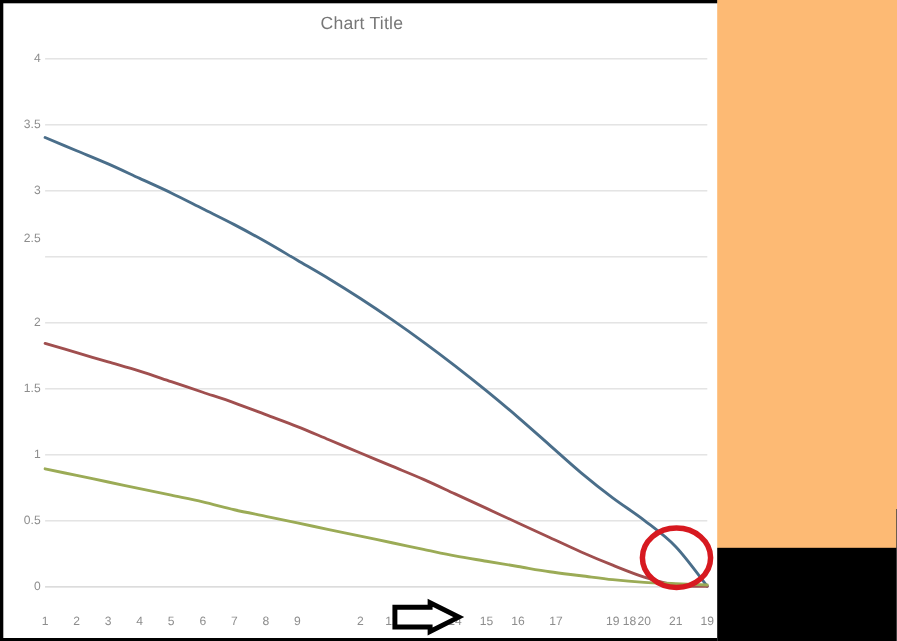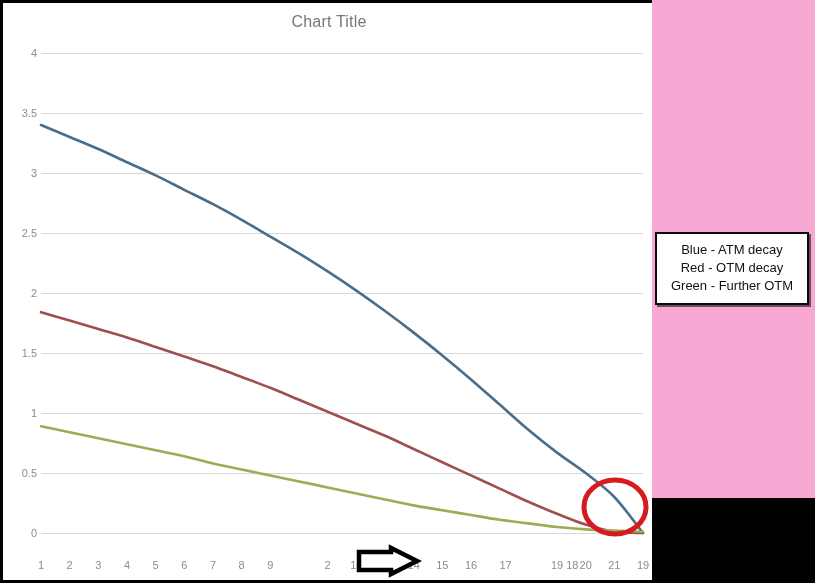--- a/index.html
+++ b/index.html
@@ -12,21 +12,21 @@
     width: 815px;
     height: 583px;
     overflow: hidden;
     font-family: "Liberation Sans", sans-serif;
   }
 
   #screen {
     position: relative;
     width: 815px;
     height: 498px;
-    background: #f9a8d4;
+    background: #fdba74;
   }
 
   
   #chart-panel {
     position: absolute;
     left: 0px;
     top: 0px;
     width: 652px;
     height: 583px;
     background: #ffffff;
@@ -167,21 +167,21 @@
           <div class="gridline" style="top: 0px;"></div>
         </div>
     </div>
 
     <div id="y-axis-labels">
         <div class="ytick" style="top: 480px;">0</div>
         <div class="ytick" style="top: 420px;">0.5</div>
         <div class="ytick" style="top: 360px;">1</div>
         <div class="ytick" style="top: 300px;">1.5</div>
         <div class="ytick" style="top: 240px;">2</div>
-        <div class="ytick" style="top: 180px; text-align: right;">2.5</div>
+        <div class="ytick" style="top: 164px; text-align: right;">2.5</div>
         <div class="ytick" style="top: 120px;">3</div>
         <div class="ytick" style="top: 60px;">3.5</div>
         <div class="ytick" style="top: 0px;">4</div>
       </div>
     <div id="x-axis-line"></div>
     <div id="x-axis-labels">
         <div class="xtick" style="left: 0px;">1</div>
         <div class="xtick" style="left: 28.6667px;">2</div>
         <div class="xtick" style="left: 57.3333px;">3</div>
         <div class="xtick" style="left: 86px;">4</div>
@@ -213,19 +213,14 @@
 
     <svg id="annotation-svg" viewBox="0 0 652 583" preserveAspectRatio="none">
       <ellipse id="red-circle" fill="none" stroke="#d71920" stroke-width="5" cx="612" cy="504" rx="31" ry="27"></ellipse>
       <g id="black-arrow" transform="translate(356,545)">
         <path d="M 0,4 L 32,4 L 32,0 L 58,13 L 32,26 L 32,22 L 0,22 Z" fill="#ffffff" stroke="#000000" stroke-width="4.5" stroke-linejoin="miter"></path>
       </g>
     </svg>
 
   </div>
 
-  <div id="legend-box">
-    <div class="legend-line">Blue - ATM decay</div>
-    <div class="legend-line">Red - OTM decay</div>
-    <div class="legend-line">Green - Further OTM</div>
-  </div>
 
 </div>
 
 </body></html>

